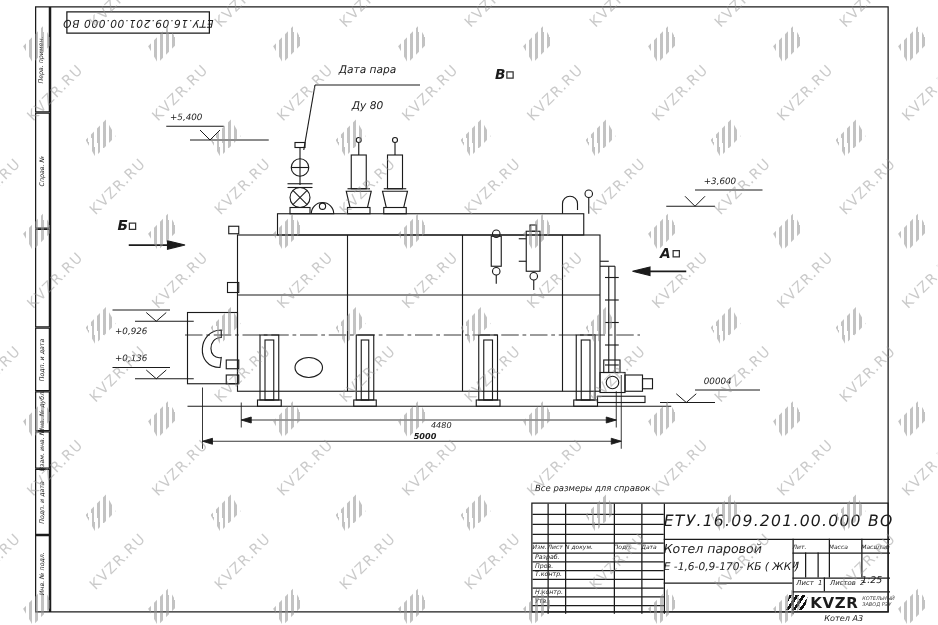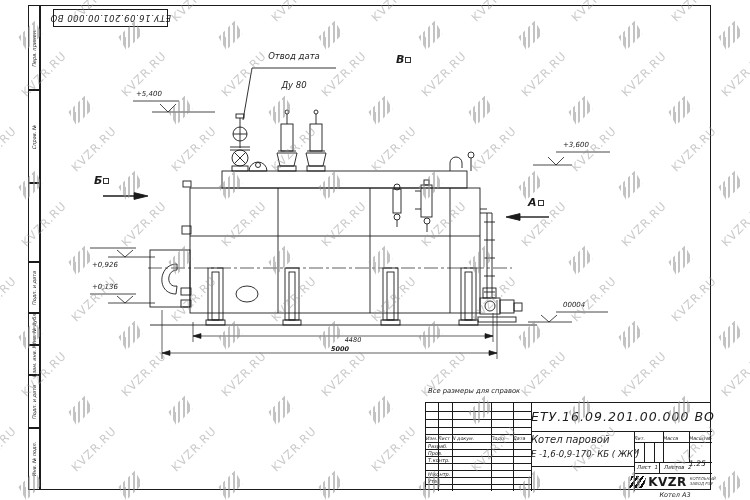--- a/index.html
+++ b/index.html
@@ -239,21 +239,21 @@
       <polygon points="193,336 201,333.6 201,338.4" fill="#1b1b1b"></polygon>
       <polygon points="493,336 485,333.6 485,338.4" fill="#1b1b1b"></polygon>
       <line x1="162" y1="310" x2="162" y2="359"></line>
       <line x1="497" y1="300" x2="497" y2="359"></line>
       <line x1="162" y1="353" x2="497" y2="353"></line>
       <polygon points="162,353 170,350.6 170,355.4" fill="#1b1b1b"></polygon>
       <polygon points="497,353 489,350.6 489,355.4" fill="#1b1b1b"></polygon>
     </g>
   </svg>
 
-  <div class="lbl callout" style="left:252px;top:51px;width:84px;">Отвод дата</div>
+  <div class="lbl callout" style="left:252px;top:51px;width:84px;">Дата пара</div>
   <div class="lbl callout" style="left:252px;top:80px;width:84px;">Ду 80</div>
 
   <div class="lbl view" style="left:396px;top:53px;"><span>В</span><span class="sub-box"></span></div>
   <div class="lbl view" style="left:94px;top:174px;"><span>Б</span><span class="sub-box"></span></div>
   <div class="lbl view" style="left:528px;top:196px;"><span>А</span><span class="sub-box"></span></div>
 
   <div class="lbl elev" style="left:136px;top:90px;">+5,400</div>
   <div class="lbl elev" style="left:563px;top:141px;">+3,600</div>
   <div class="lbl elev" style="left:92px;top:237px;margin-top:24px;">+0,926</div>
   <div class="lbl elev" style="left:92px;top:283px;">+0,136</div>

